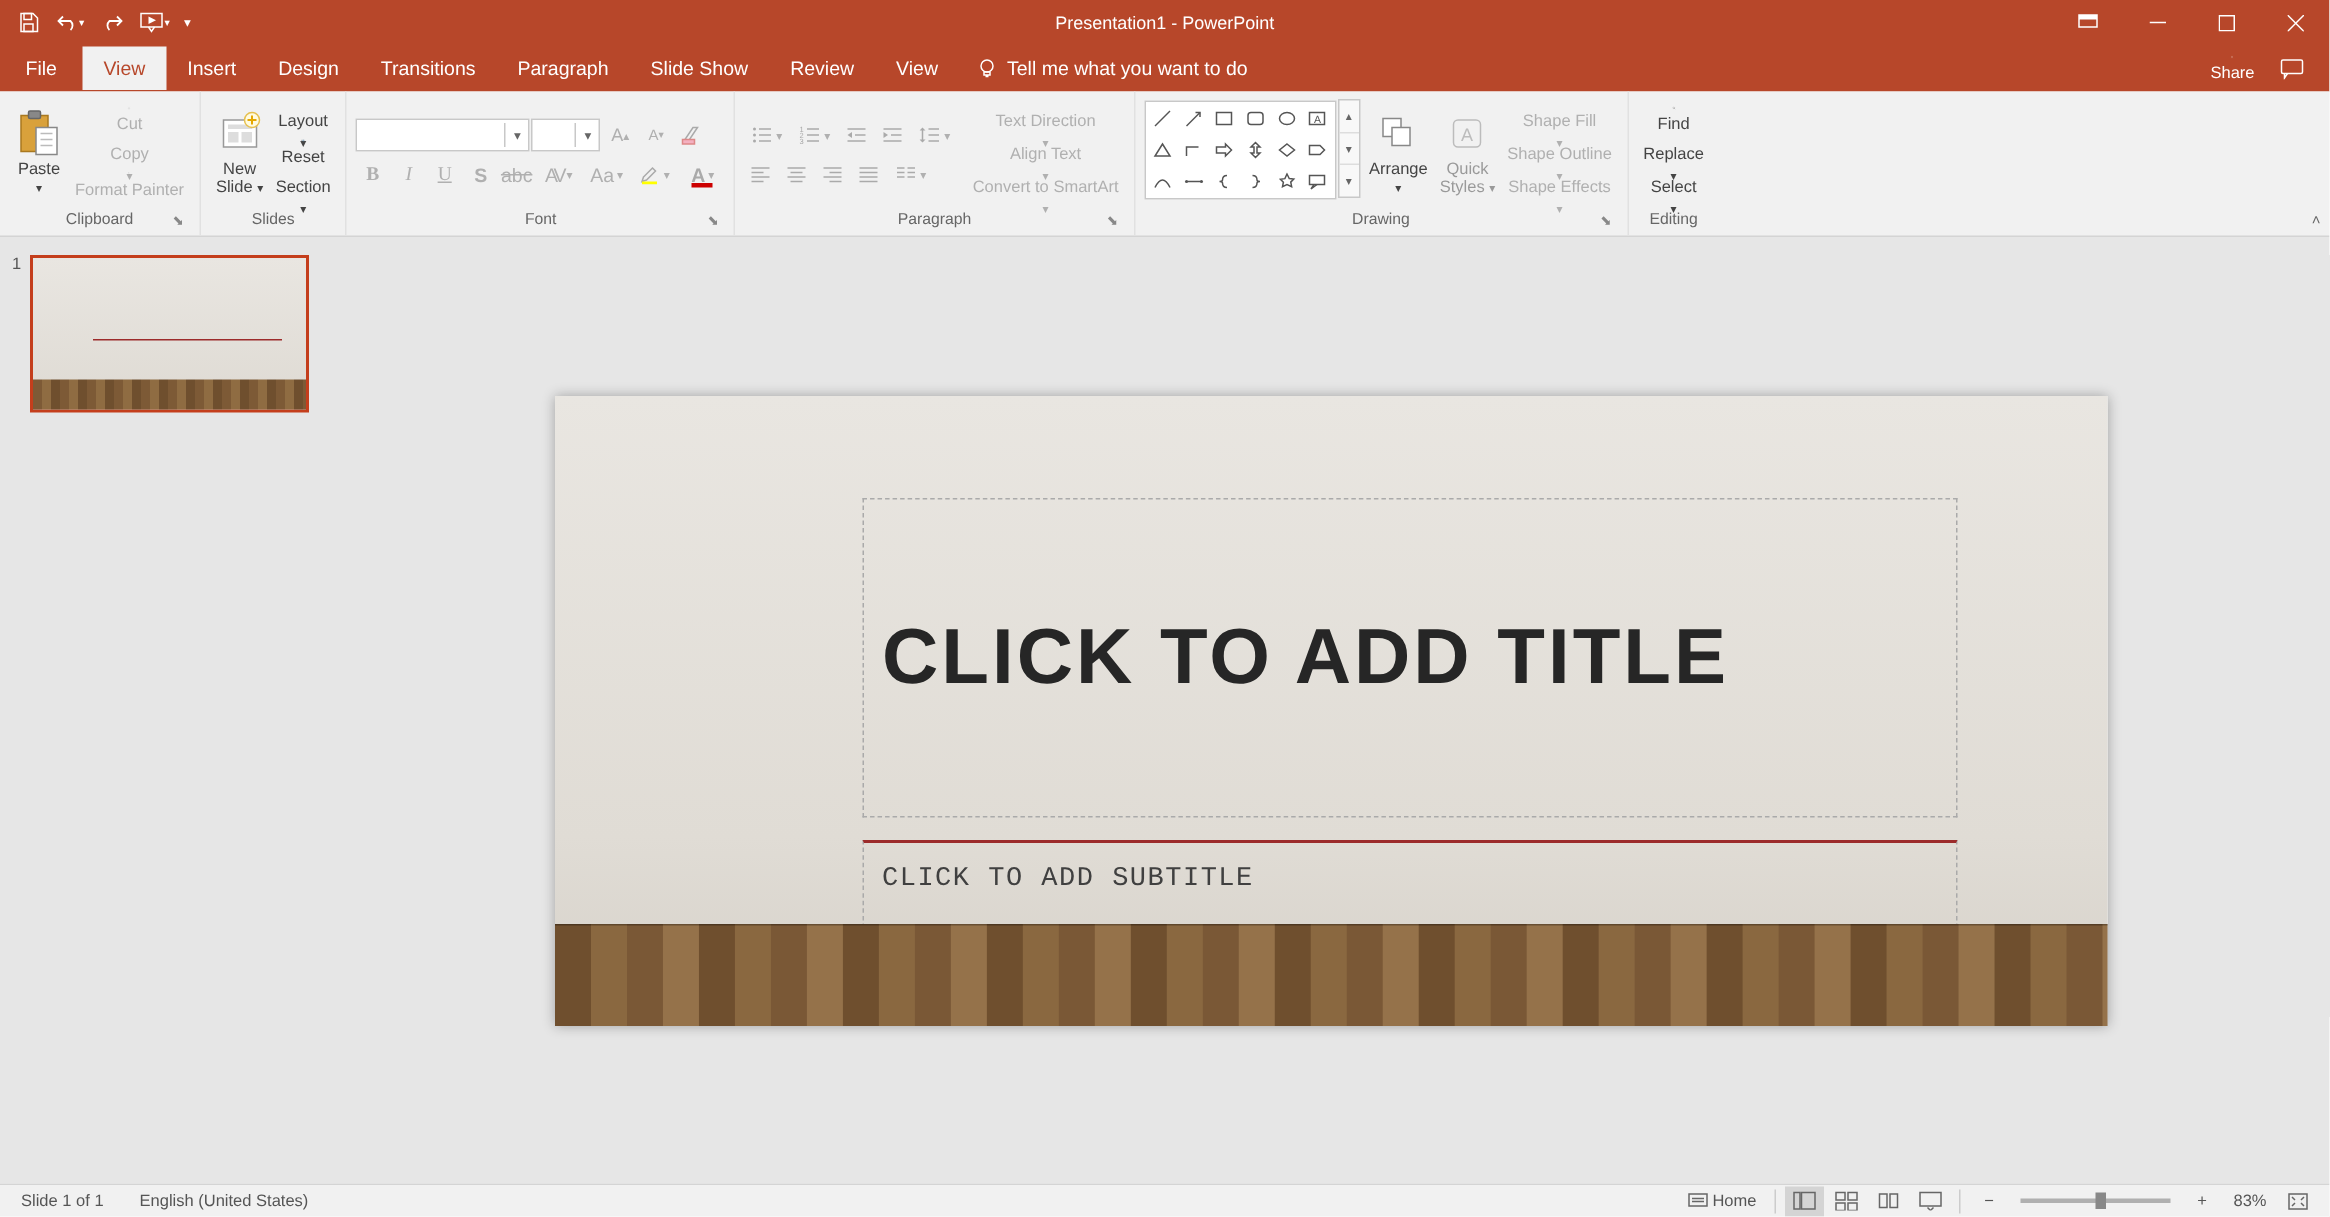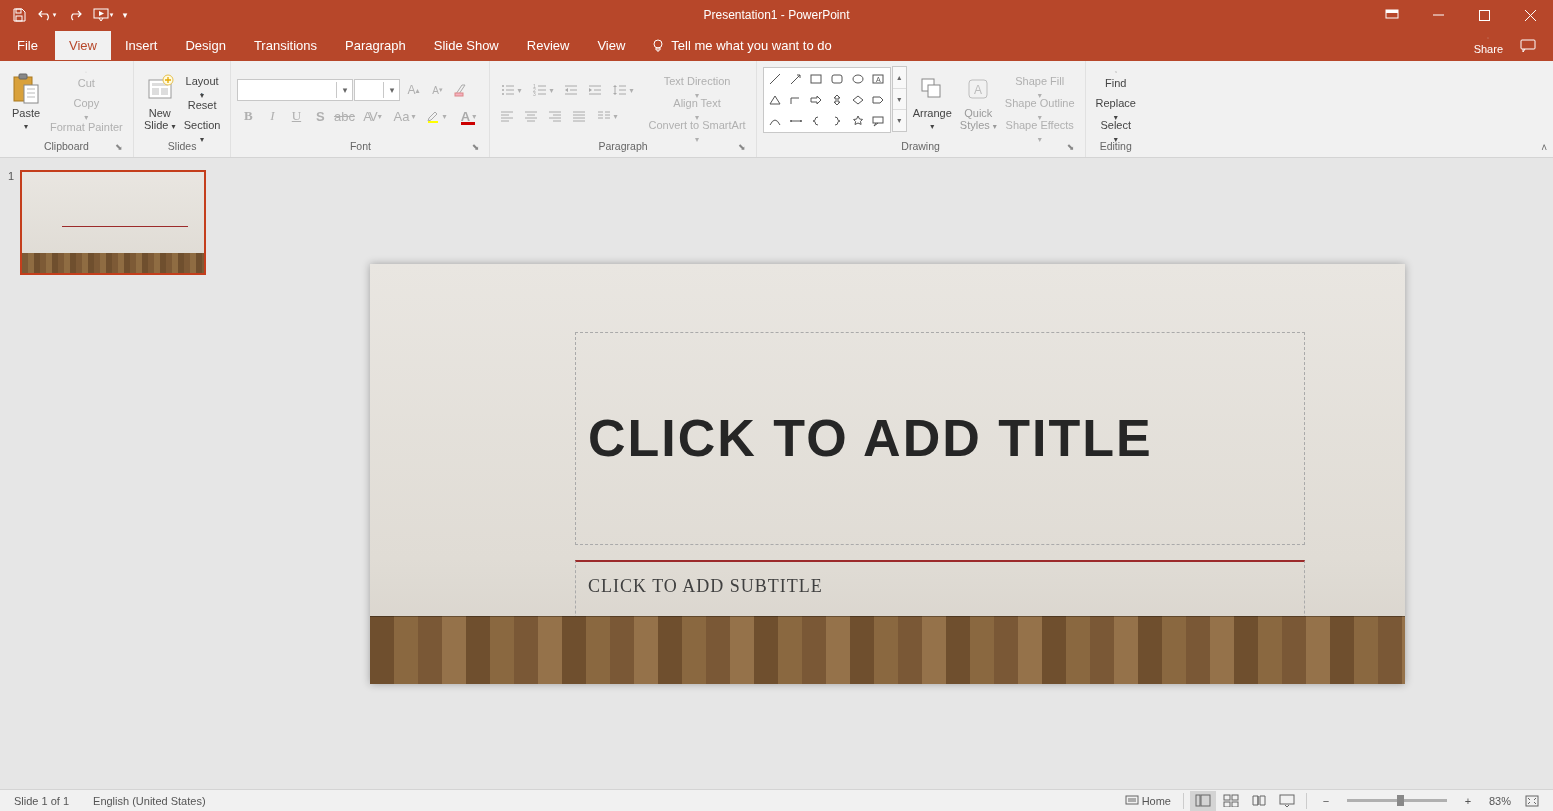--- a/index.html
+++ b/index.html
@@ -49,21 +49,21 @@
 .thumb { width: 186px; height: 105px; border: 2px solid #C43E1C; background: linear-gradient(#e9e6e1, #dedad3); position: relative; }
 .thumb-wood { position: absolute; bottom: 0; left: 0; right: 0; height: 20px; background: repeating-linear-gradient(90deg, #7d5a36 0 6px, #8f6c42 6px 12px, #6f4f2e 12px 18px); }
 .thumb-line { position: absolute; top: 54px; left: 40px; right: 16px; height: 1px; background: #9c2b2b; }
 .canvas-area { flex: 1; display: flex; align-items: center; justify-content: center; position: relative; overflow: hidden; }
 .slide { width: 1035px; height: 420px; background: linear-gradient(#e9e6e1 0%, #e0dcd5 70%, #d6d1c9 100%); box-shadow: 0 0 8px rgba(0,0,0,0.3); position: relative; }
 .wood { position: absolute; bottom: 0; left: 0; right: 0; height: 68px; background: repeating-linear-gradient(90deg, #6f4f2e 0 24px, #8a6840 24px 48px, #7a5836 48px 72px, #95724a 72px 96px); border-top: 1px solid rgba(0,0,0,0.3); }
 .placeholder { position: absolute; border: 1px dashed #aaa; }
 .ph-title { left: 205px; top: 68px; width: 730px; height: 213px; display: flex; align-items: center; }
 .ph-title .txt { font-size: 52px; font-weight: 600; color: #262626; letter-spacing: 2px; padding-left: 12px; font-family: Arial, sans-serif; }
 .ph-sub { left: 205px; top: 296px; width: 730px; height: 84px; border-top: 2px solid #9c2b2b; }
-.ph-sub .txt { font-size: 18px; color: #404040; padding: 14px 0 0 12px; letter-spacing: 1px; font-family: Liberation Serif, serif; }
+.ph-sub .txt { font-size: 18px; color: #404040; padding: 14px 0 0 12px; letter-spacing: 1px; font-family: Liberation Mono, monospace; }
 .statusbar { height: 22px; background: #F1F1F1; border-top: 1px solid #d4d4d4; display: flex; align-items: center; font-size: 11px; color: #555; padding: 0 8px; }
 .status-right { margin-left: auto; display: flex; align-items: center; gap: 2px; }
 .status-btn { padding: 2px 6px; display: flex; align-items: center; gap: 3px; }
 .view-btn { width: 26px; height: 20px; display: flex; align-items: center; justify-content: center; }
 .view-btn.active { background: #d4d4d4; }
 .zoom-slider { width: 100px; height: 3px; background: #b0b0b0; position: relative; margin: 0 6px; }
 .zoom-thumb { position: absolute; left: 50px; top: -4px; width: 7px; height: 11px; background: #888; }
 svg { display: block; }
 </style>
 </head>

